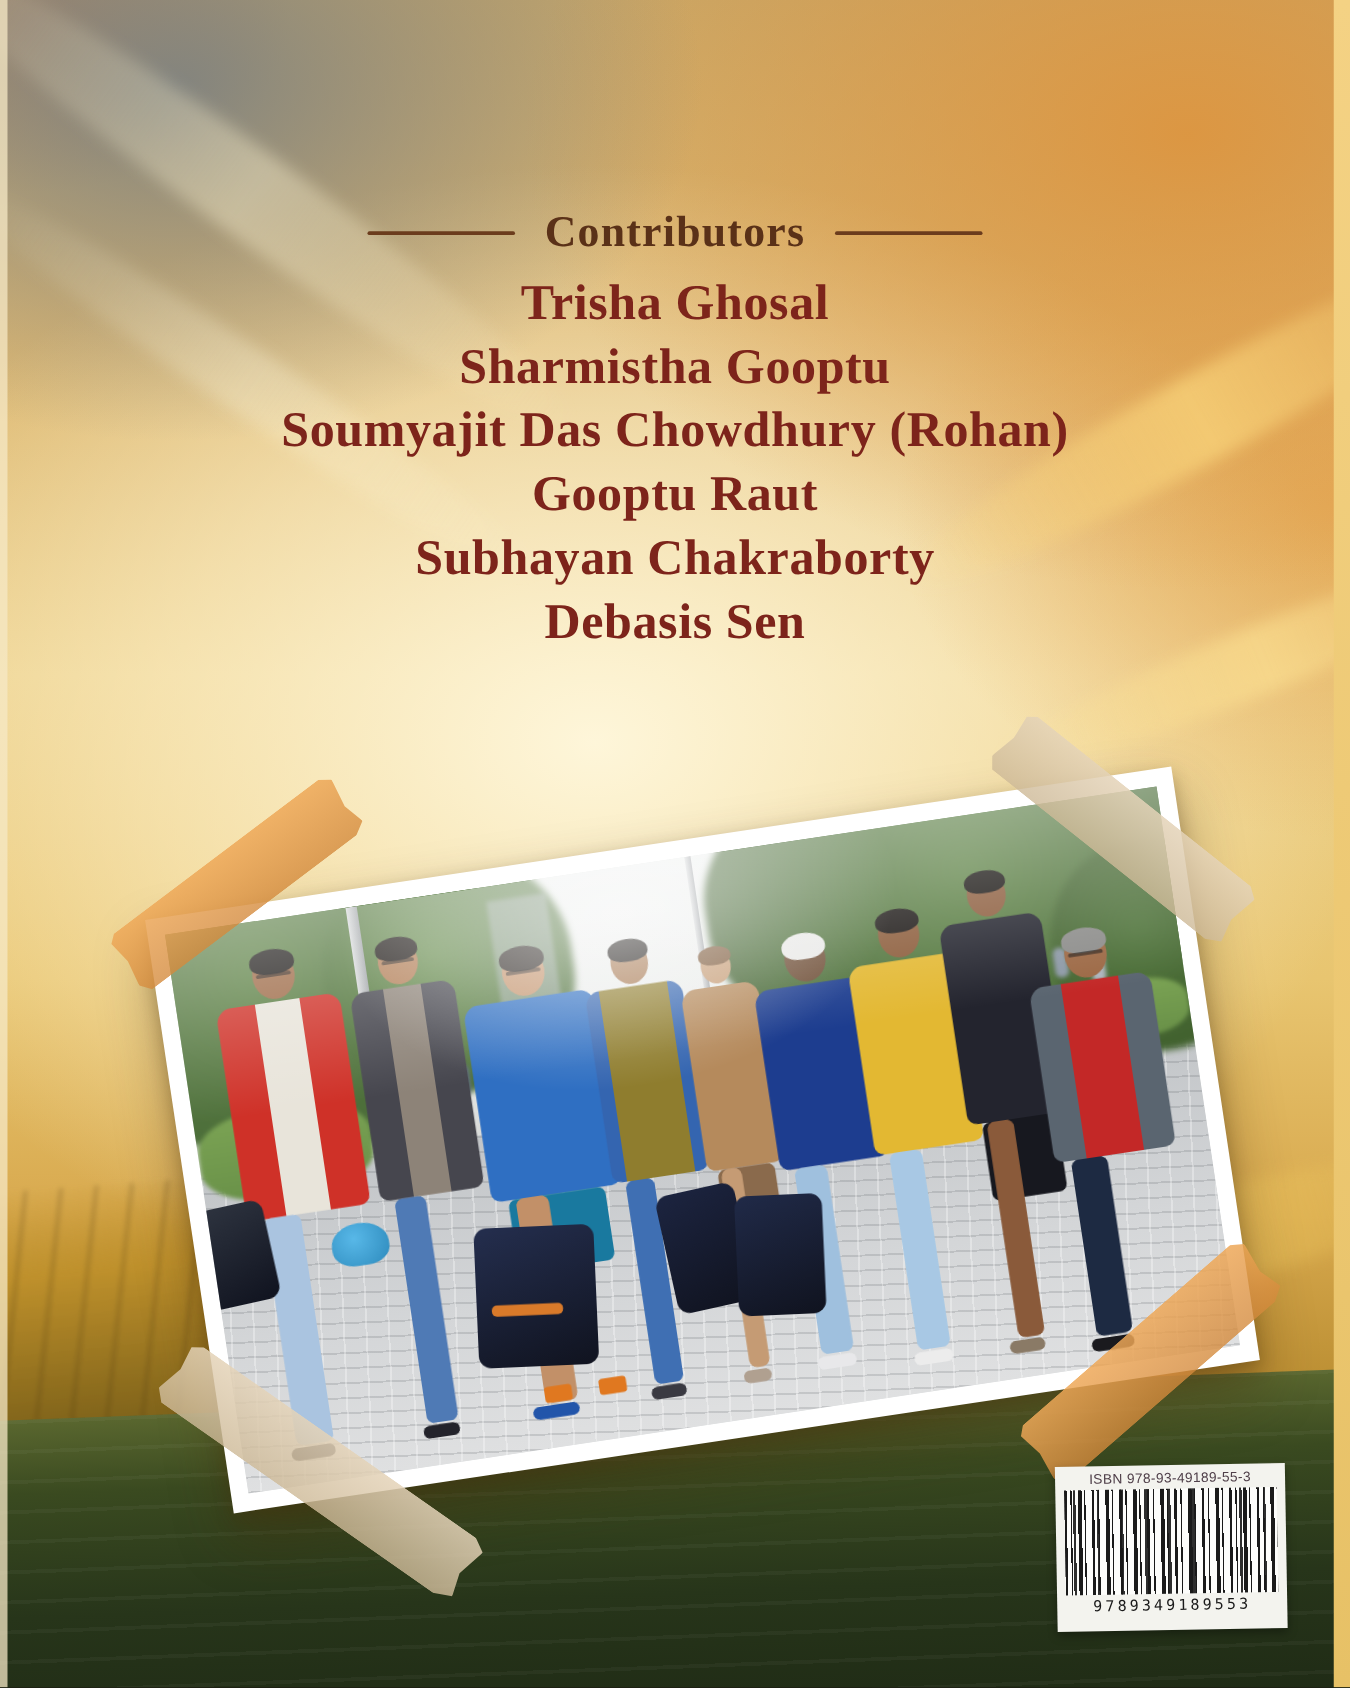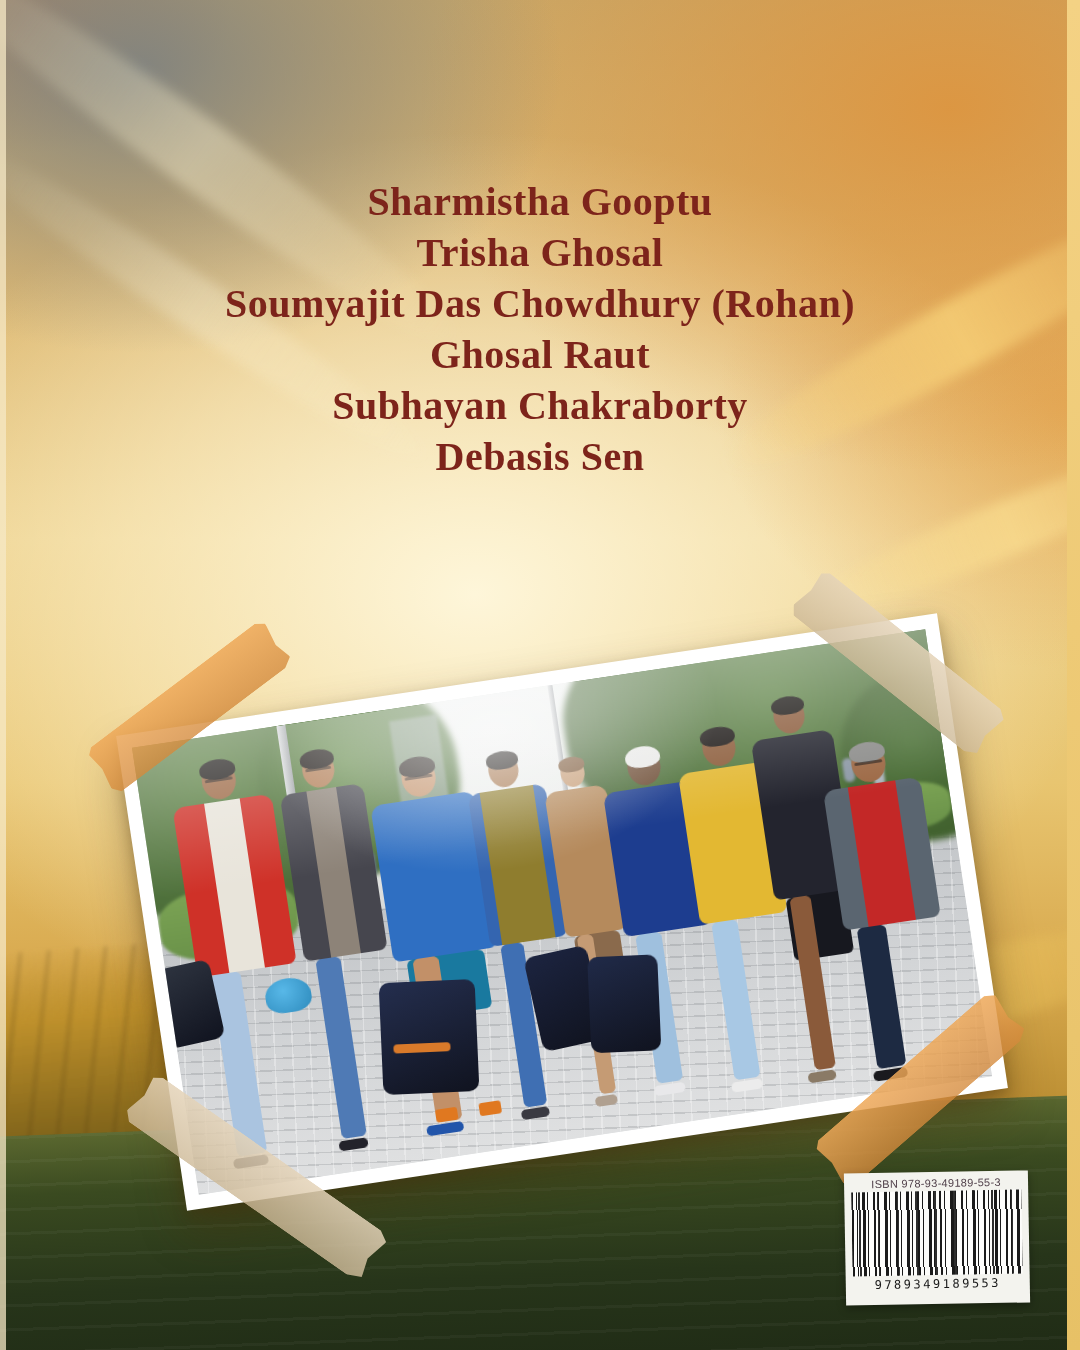--- a/index.html
+++ b/index.html
@@ -93,25 +93,30 @@
   <div class="streak" style="left:-120px;top:120px;width:640px;height:70px;transform:rotate(36deg);background:linear-gradient(90deg,rgba(255,245,210,0),rgba(255,245,210,.4),rgba(255,245,210,0));"></div>
   <div class="streak" style="left:-80px;top:280px;width:560px;height:52px;transform:rotate(34deg);background:linear-gradient(90deg,rgba(255,250,225,0),rgba(255,250,225,.3),rgba(255,250,225,0));"></div>
   <div class="streak" style="left:690px;top:300px;width:540px;height:70px;transform:rotate(-29deg);background:linear-gradient(90deg,rgba(255,216,120,0),rgba(255,222,130,.6),rgba(255,216,120,0));"></div>
   <div class="streak" style="left:780px;top:500px;width:460px;height:54px;transform:rotate(-22deg);background:linear-gradient(90deg,rgba(255,228,140,0),rgba(255,230,150,.55),rgba(255,228,140,0));"></div>
   <div class="streak" style="left:680px;top:960px;width:500px;height:80px;transform:rotate(-14deg);background:linear-gradient(90deg,rgba(242,204,96,0),rgba(244,208,100,.5),rgba(242,204,96,0));"></div>
 
   <div class="field"></div>
   <div class="grass"></div>
 
   <section class="contribs">
+    <div class="heading-row">
+      <span class="rule"></span>
+      <h1>Contributors</h1>
+      <span class="rule"></span>
+    </div>
     <ul class="names">
+        <li>Trisha Ghosal</li>
         <li>Sharmistha Gooptu</li>
-        <li>Trisha Ghosal</li>
         <li>Soumyajit Das Chowdhury (Rohan)</li>
-        <li>Ghosal Raut</li>
+        <li>Gooptu Raut</li>
         <li>Subhayan Chakraborty</li>
         <li>Debasis Sen</li>
       </ul>
   </section>
 
   <figure class="photo" style="margin:0;">
     <div class="scene">
       <div class="pathband"></div>
       <div class="pavement"></div>
       <div class="treeblob" style="left:-70px;top:-60px;width:340px;height:250px;background:radial-gradient(circle at 40% 40%,#5d8245,#4a6b38 65%,#3f5e2e);"></div>

